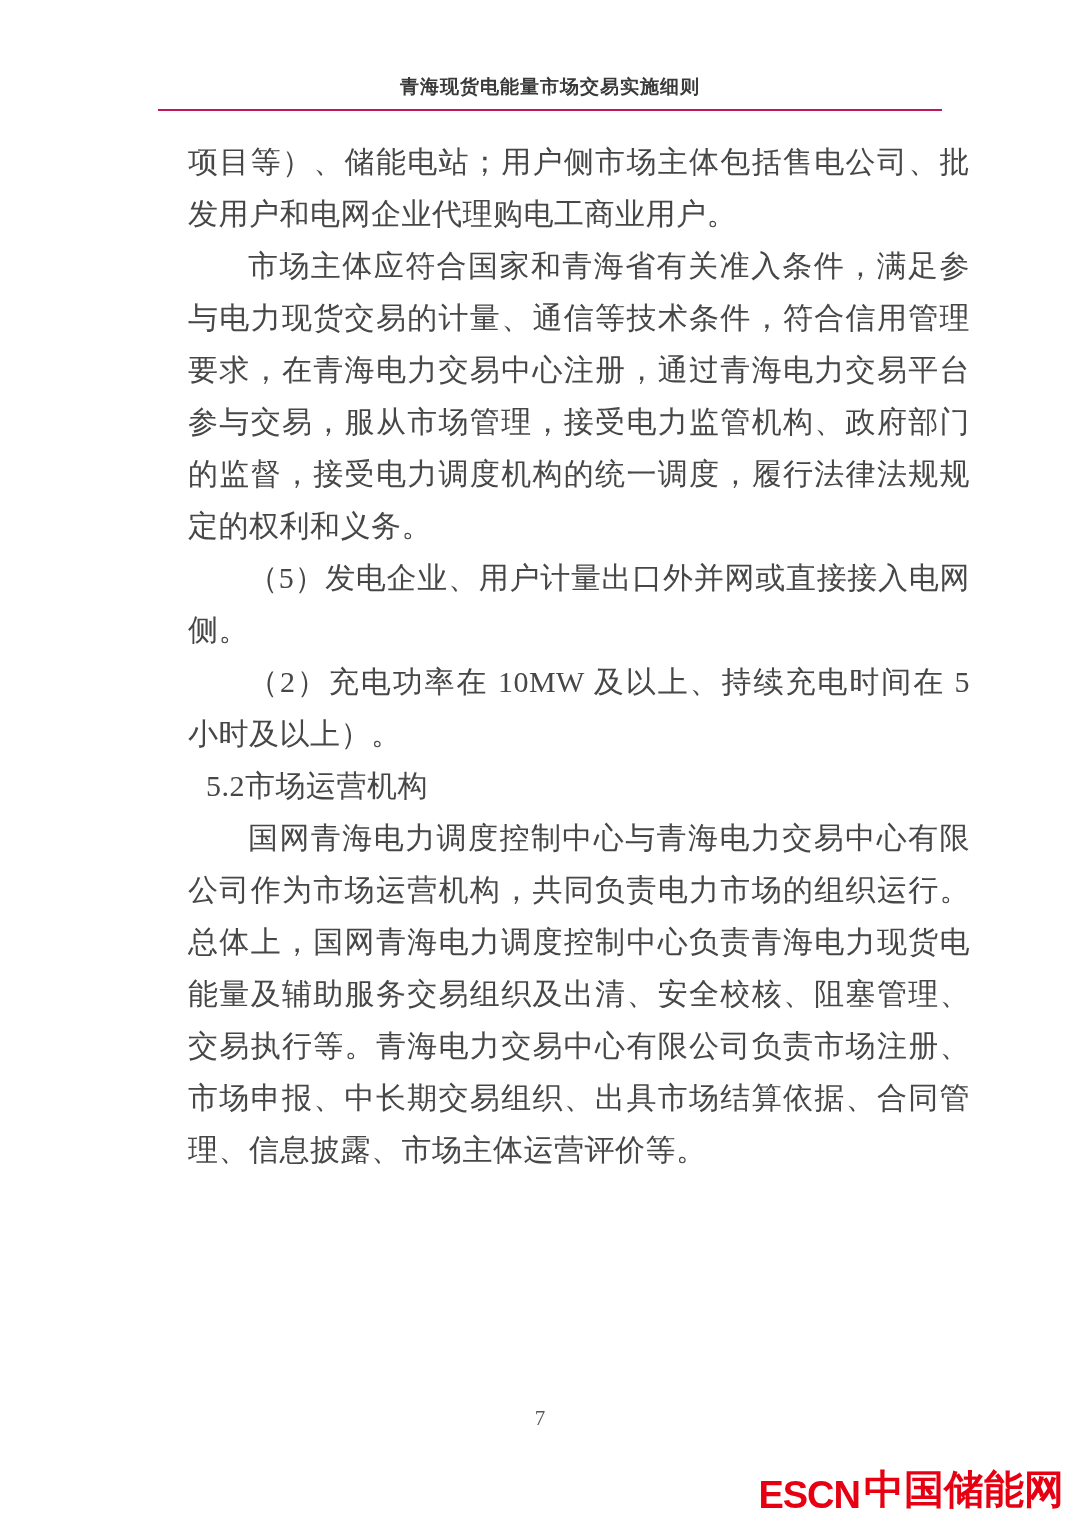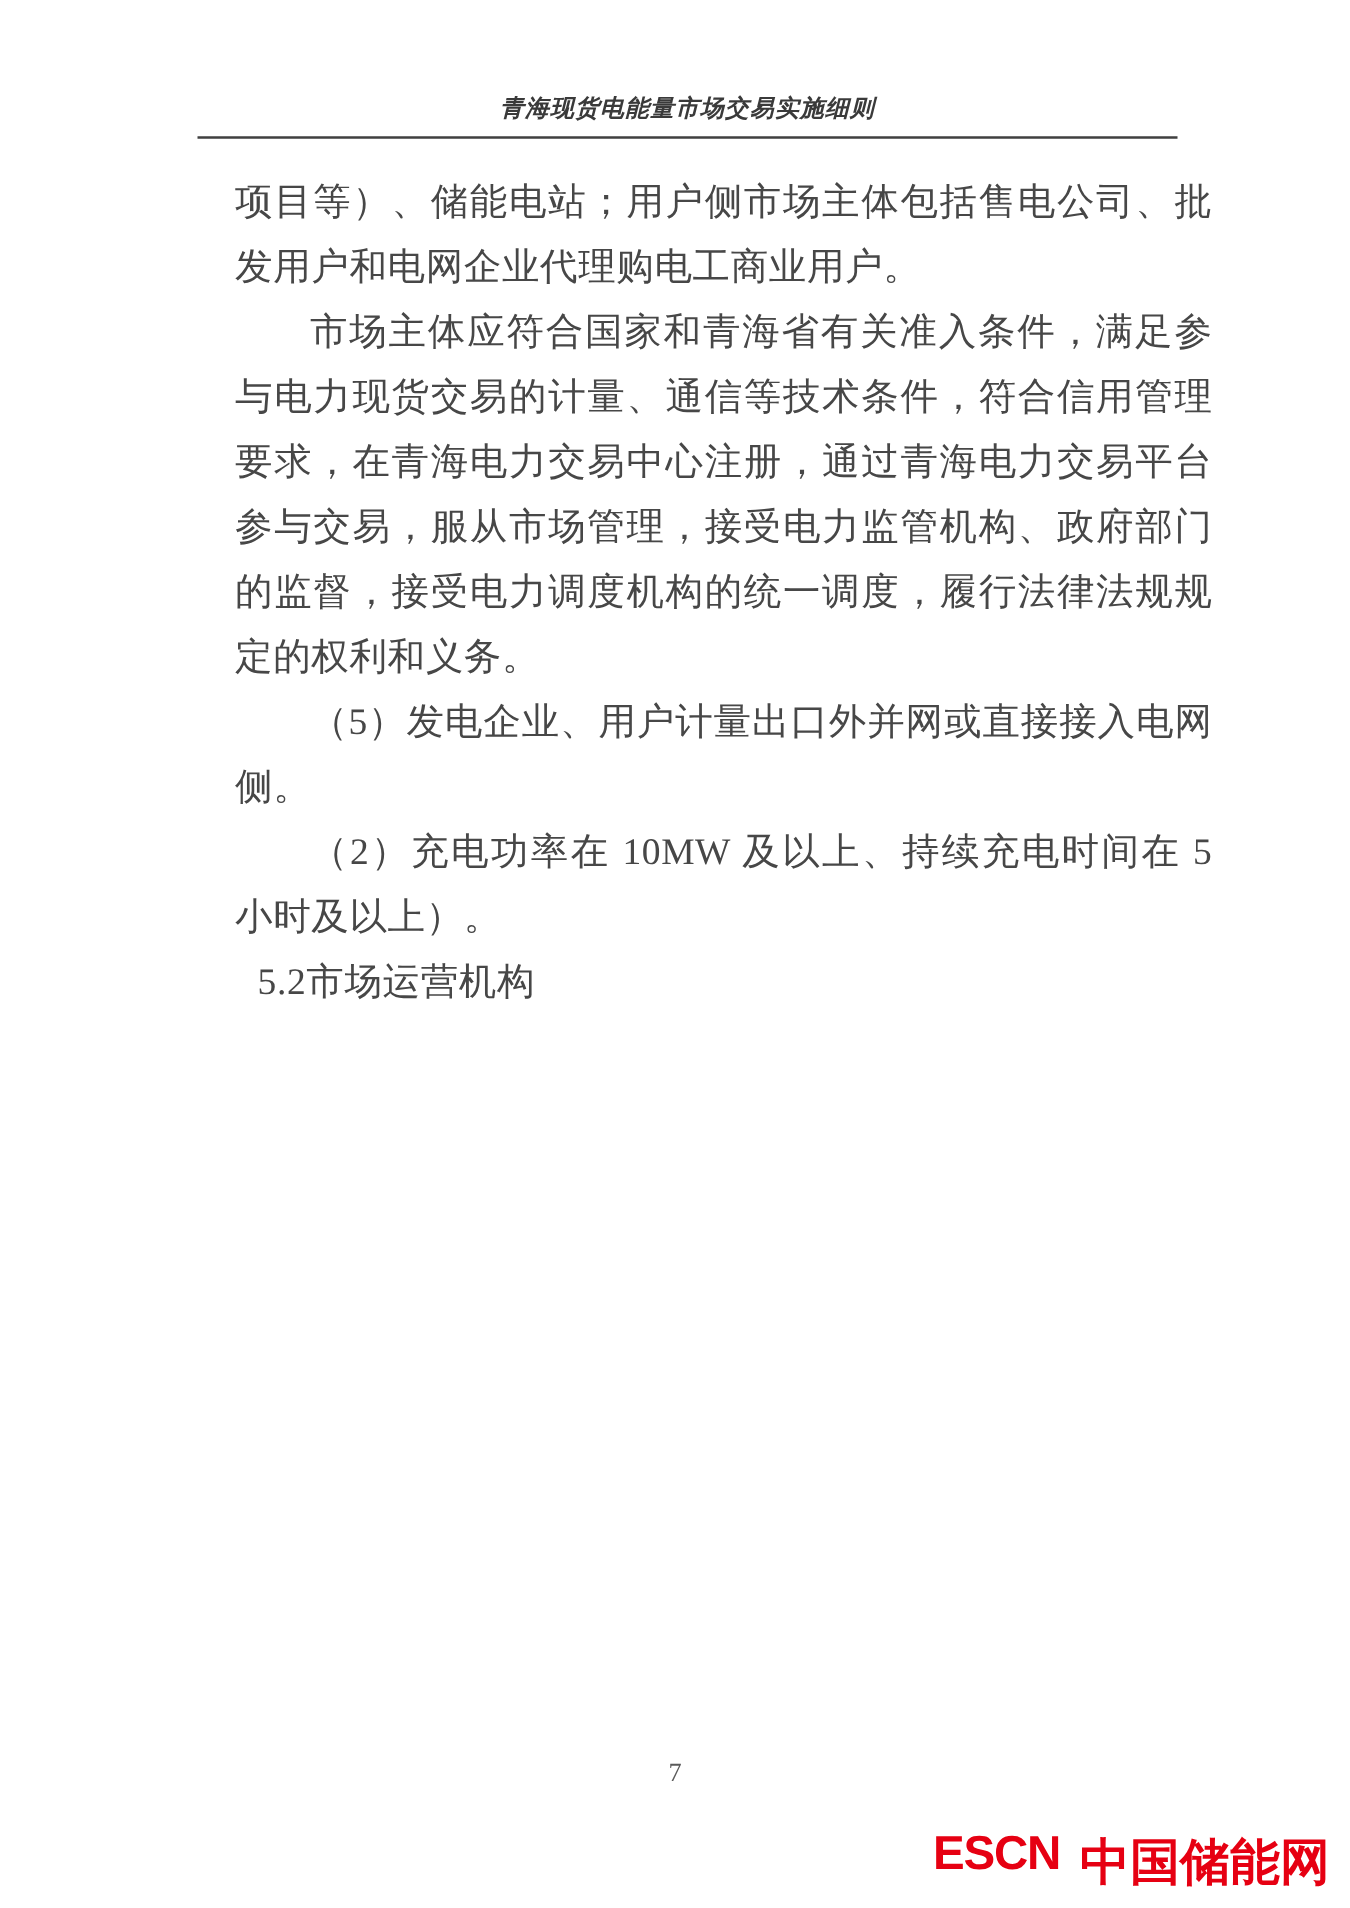--- a/index.html
+++ b/index.html
@@ -15,22 +15,21 @@
     overflow: hidden;
     font-family: "Liberation Serif", "DejaVu Serif", serif;
   }
   .doc-header {
     position: absolute;
     top: 74px;
     left: 158px;
     width: 784px;
     text-align: center;
     padding-bottom: 9px;
-    border-bottom: 2px solid #404040;
-    font-style: italic;
+    border-bottom: 2px solid #be185d;
   }
   .doc-header .title {
     font-family: "Liberation Sans", "DejaVu Sans", sans-serif;
     font-size: 19px;
     font-weight: 600;
     letter-spacing: 1px;
     color: #3a3a3a;
   }
   .doc-body {
     position: absolute;
@@ -61,26 +60,25 @@
     text-align: center;
     font-size: 21px;
     color: #5a5a5a;
     font-family: "Liberation Serif", "DejaVu Serif", serif;
   }
   .logo {
     position: absolute;
     top: 1462px;
     right: 16px;
     display: flex;
-    align-items: flex-start;
+    align-items: flex-end;
     font-family: "Liberation Sans", "DejaVu Sans", sans-serif;
     font-weight: 800;
     color: #e60012;
     white-space: nowrap;
-    gap: 12px;
   }
   .logo .latin {
     font-size: 38px;
     letter-spacing: -1px;
     margin-right: 4px;
   }
   .logo .cjk {
     font-size: 40px;
     letter-spacing: 0px;
   }
@@ -93,20 +91,21 @@
   <div class="doc-header">
     <span class="title">青海现货电能量市场交易实施细则</span>
   </div>
 
   <div class="doc-body">
       <p class="para">项目等）、储能电站；用户侧市场主体包括售电公司、批发用户和电网企业代理购电工商业用户。</p>
       <p class="para indent">市场主体应符合国家和青海省有关准入条件，满足参与电力现货交易的计量、通信等技术条件，符合信用管理要求，在青海电力交易中心注册，通过青海电力交易平台参与交易，服从市场管理，接受电力监管机构、政府部门的监督，接受电力调度机构的统一调度，履行法律法规规定的权利和义务。</p>
       <p class="para indent">（5）发电企业、用户计量出口外并网或直接接入电网侧。</p>
       <p class="para indent">（2）充电功率在 10MW 及以上、持续充电时间在 5 小时及以上）。</p>
       <p class="para heading">5.2市场运营机构</p>
+      <p class="para indent">国网青海电力调度控制中心与青海电力交易中心有限公司作为市场运营机构，共同负责电力市场的组织运行。总体上，国网青海电力调度控制中心负责青海电力现货电能量及辅助服务交易组织及出清、安全校核、阻塞管理、交易执行等。青海电力交易中心有限公司负责市场注册、市场申报、中长期交易组织、出具市场结算依据、合同管理、信息披露、市场主体运营评价等。</p>
     </div>
 
   <div class="page-number">7</div>
 
   <div class="logo" style="color: rgb(230, 0, 18);">
     <span class="latin">ESCN</span>
     <span class="cjk">中国储能网</span>
   </div>
 
 </div>

